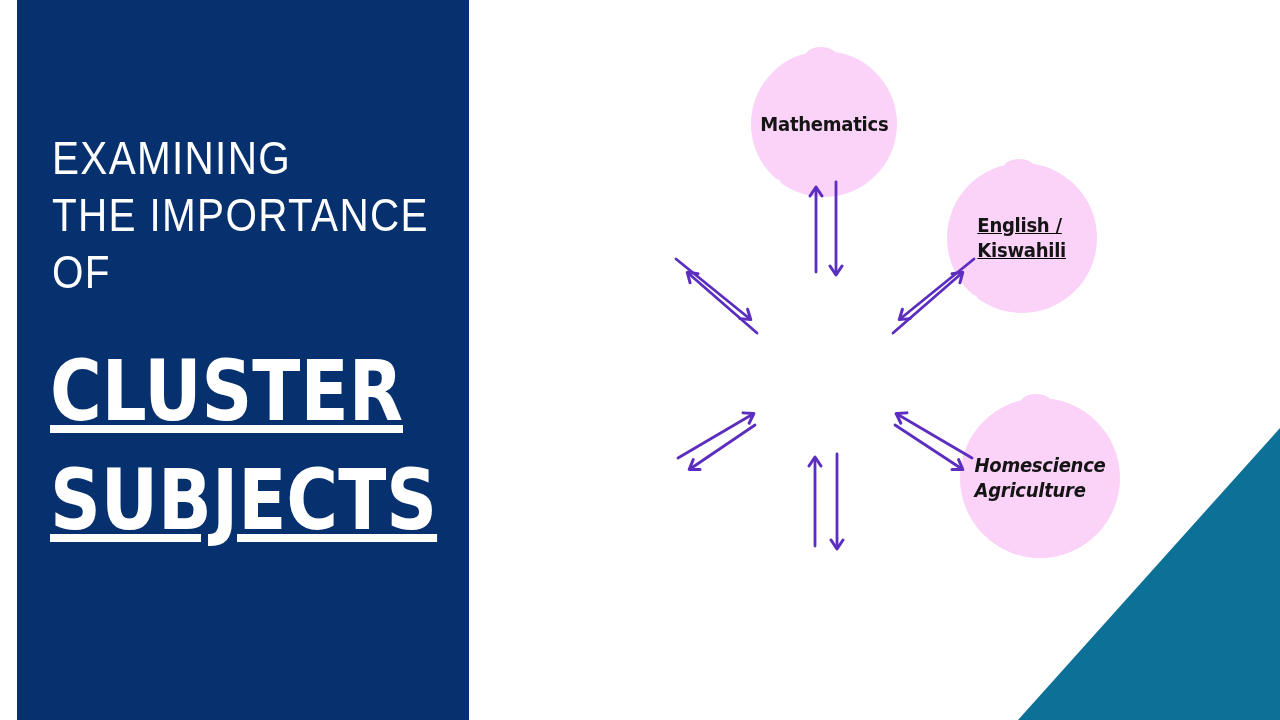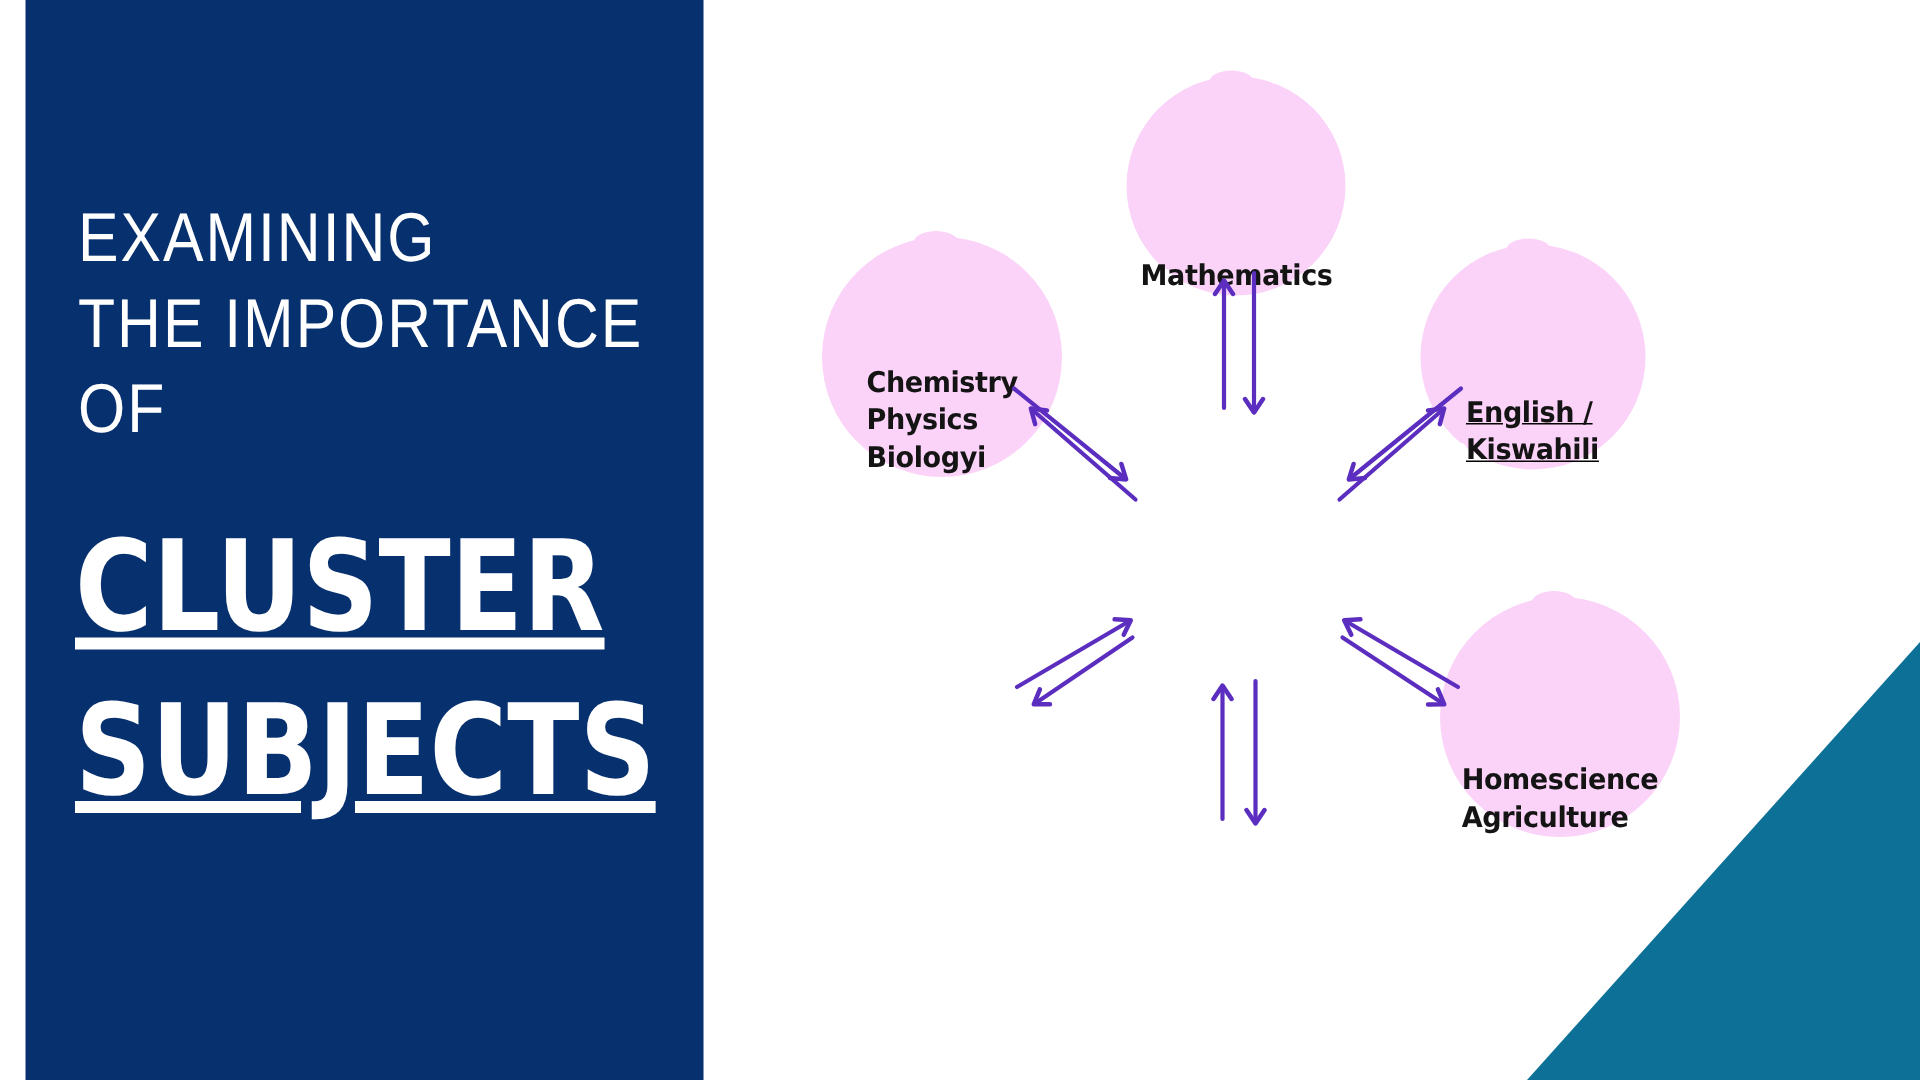--- a/index.html
+++ b/index.html
@@ -69,21 +69,21 @@
   
   .diagram {
     position: absolute;
     inset: 0;
   }
   .node {
     position: absolute;
     border-radius: 50%;
     background: var(--pink, #FBD3F8);
     display: flex;
-    align-items: flex-end;
+    align-items: center;
     justify-content: center;
   }
   
   .node::before {
     content: "";
     position: absolute;
     top: -4px; left: 38%;
     width: 30px; height: 16px;
     background: var(--pink, #FBD3F8);
     border-radius: 50%;
@@ -108,21 +108,21 @@
     letter-spacing: -0.3px;
     transform: scaleX(0.95);
   }
   .node-label.center { text-align: center; }
   .node-label.left   { text-align: left; }
 
   .node-mathematics  { left: 751px; top:  51px; width: 146px; height: 146px; }
   .node-chemistry    { left: 548px; top: 158px; width: 160px; height: 160px; }
   .node-english      { left: 947px; top: 163px; width: 150px; height: 150px; text-decoration: underline; }
   .node-history      { left: 530px; top: 403px; width: 150px; height: 150px; }
-  .node-homescience  { left: 960px; top: 398px; width: 160px; height: 160px; }
+  .node-homescience  { left: 960px; top: 398px; width: 160px; height: 160px; font-style: italic; }
   .node-business     { left: 750px; top: 528px; width: 150px; height: 150px; }
 
   
   .center-blob {
     position: absolute;
     left: 700px; top: 250px;
     width: 250px; height: 215px;
   }
   .center-blob svg { position: absolute; inset: 0; }
   .center-blob .blob-part { fill: var(--purple, #A87DE7); }
@@ -181,27 +181,20 @@
   </div>
 
   <div class="diagram">
 
     <div class="node node-mathematics">
       <div class="node-label center">
         <div>Mathematics</div>
       </div>
     </div>
 
-    <div class="node node-chemistry">
-      <div class="node-label left">
-        <div>Chemistry</div>
-        <div>Physics</div>
-        <div>Biologyi</div>
-      </div>
-    </div>
 
     <div class="node node-english">
       <div class="node-label left">
         <div>English /</div>
         <div>Kiswahili</div>
       </div>
     </div>
 
 
     <div class="node node-homescience">

